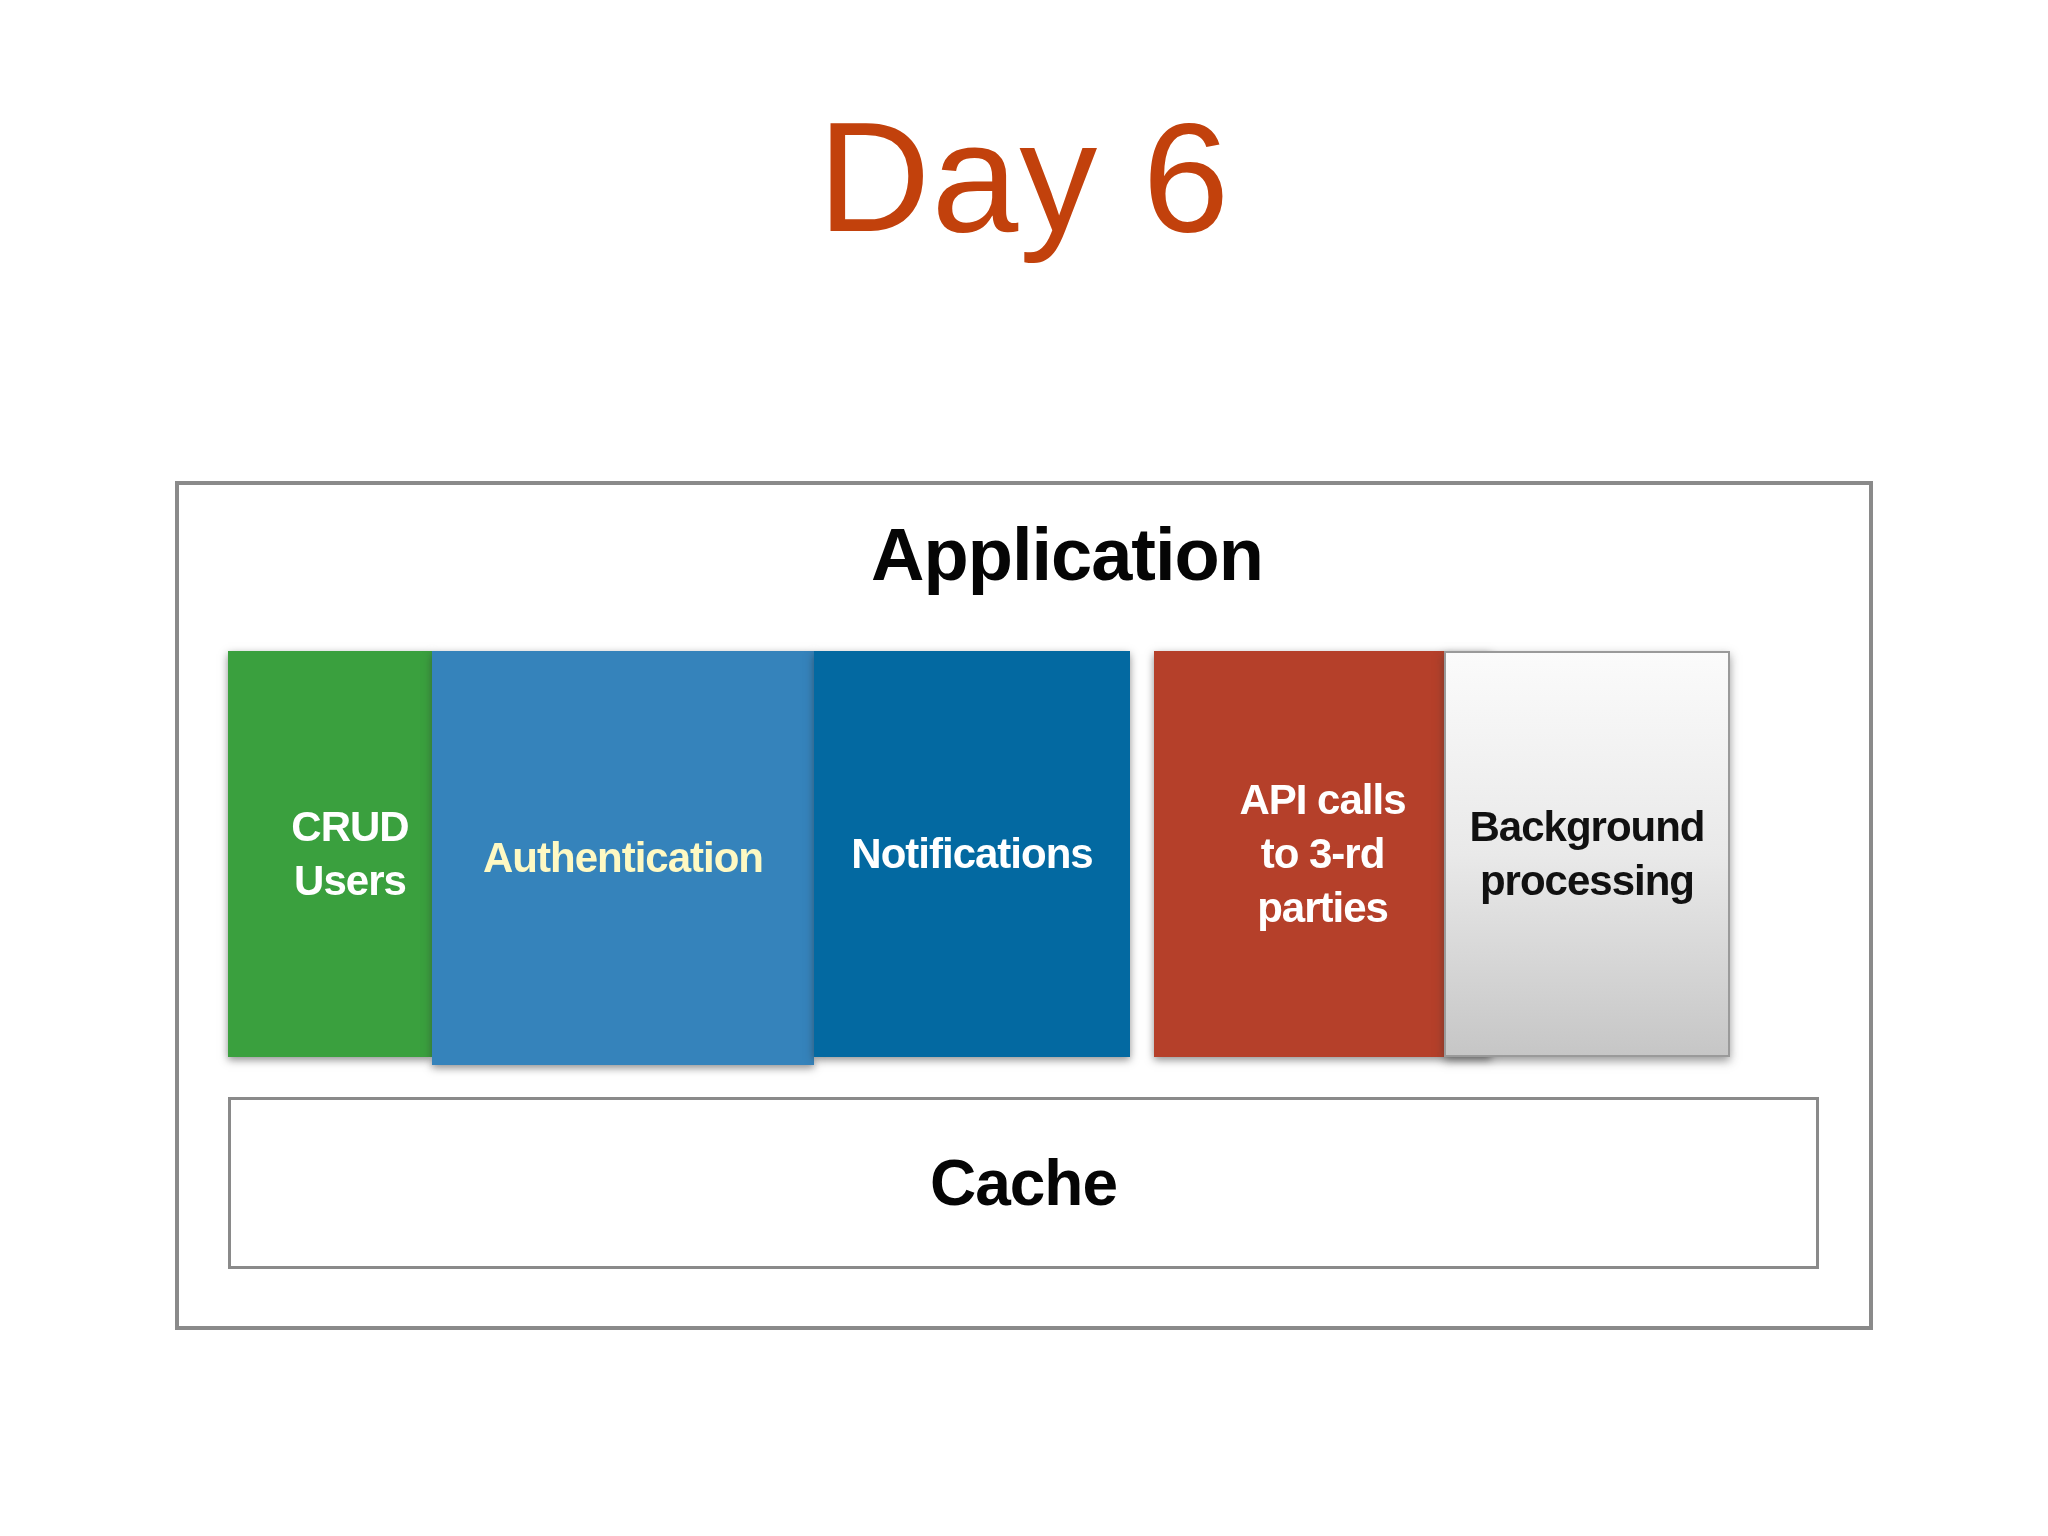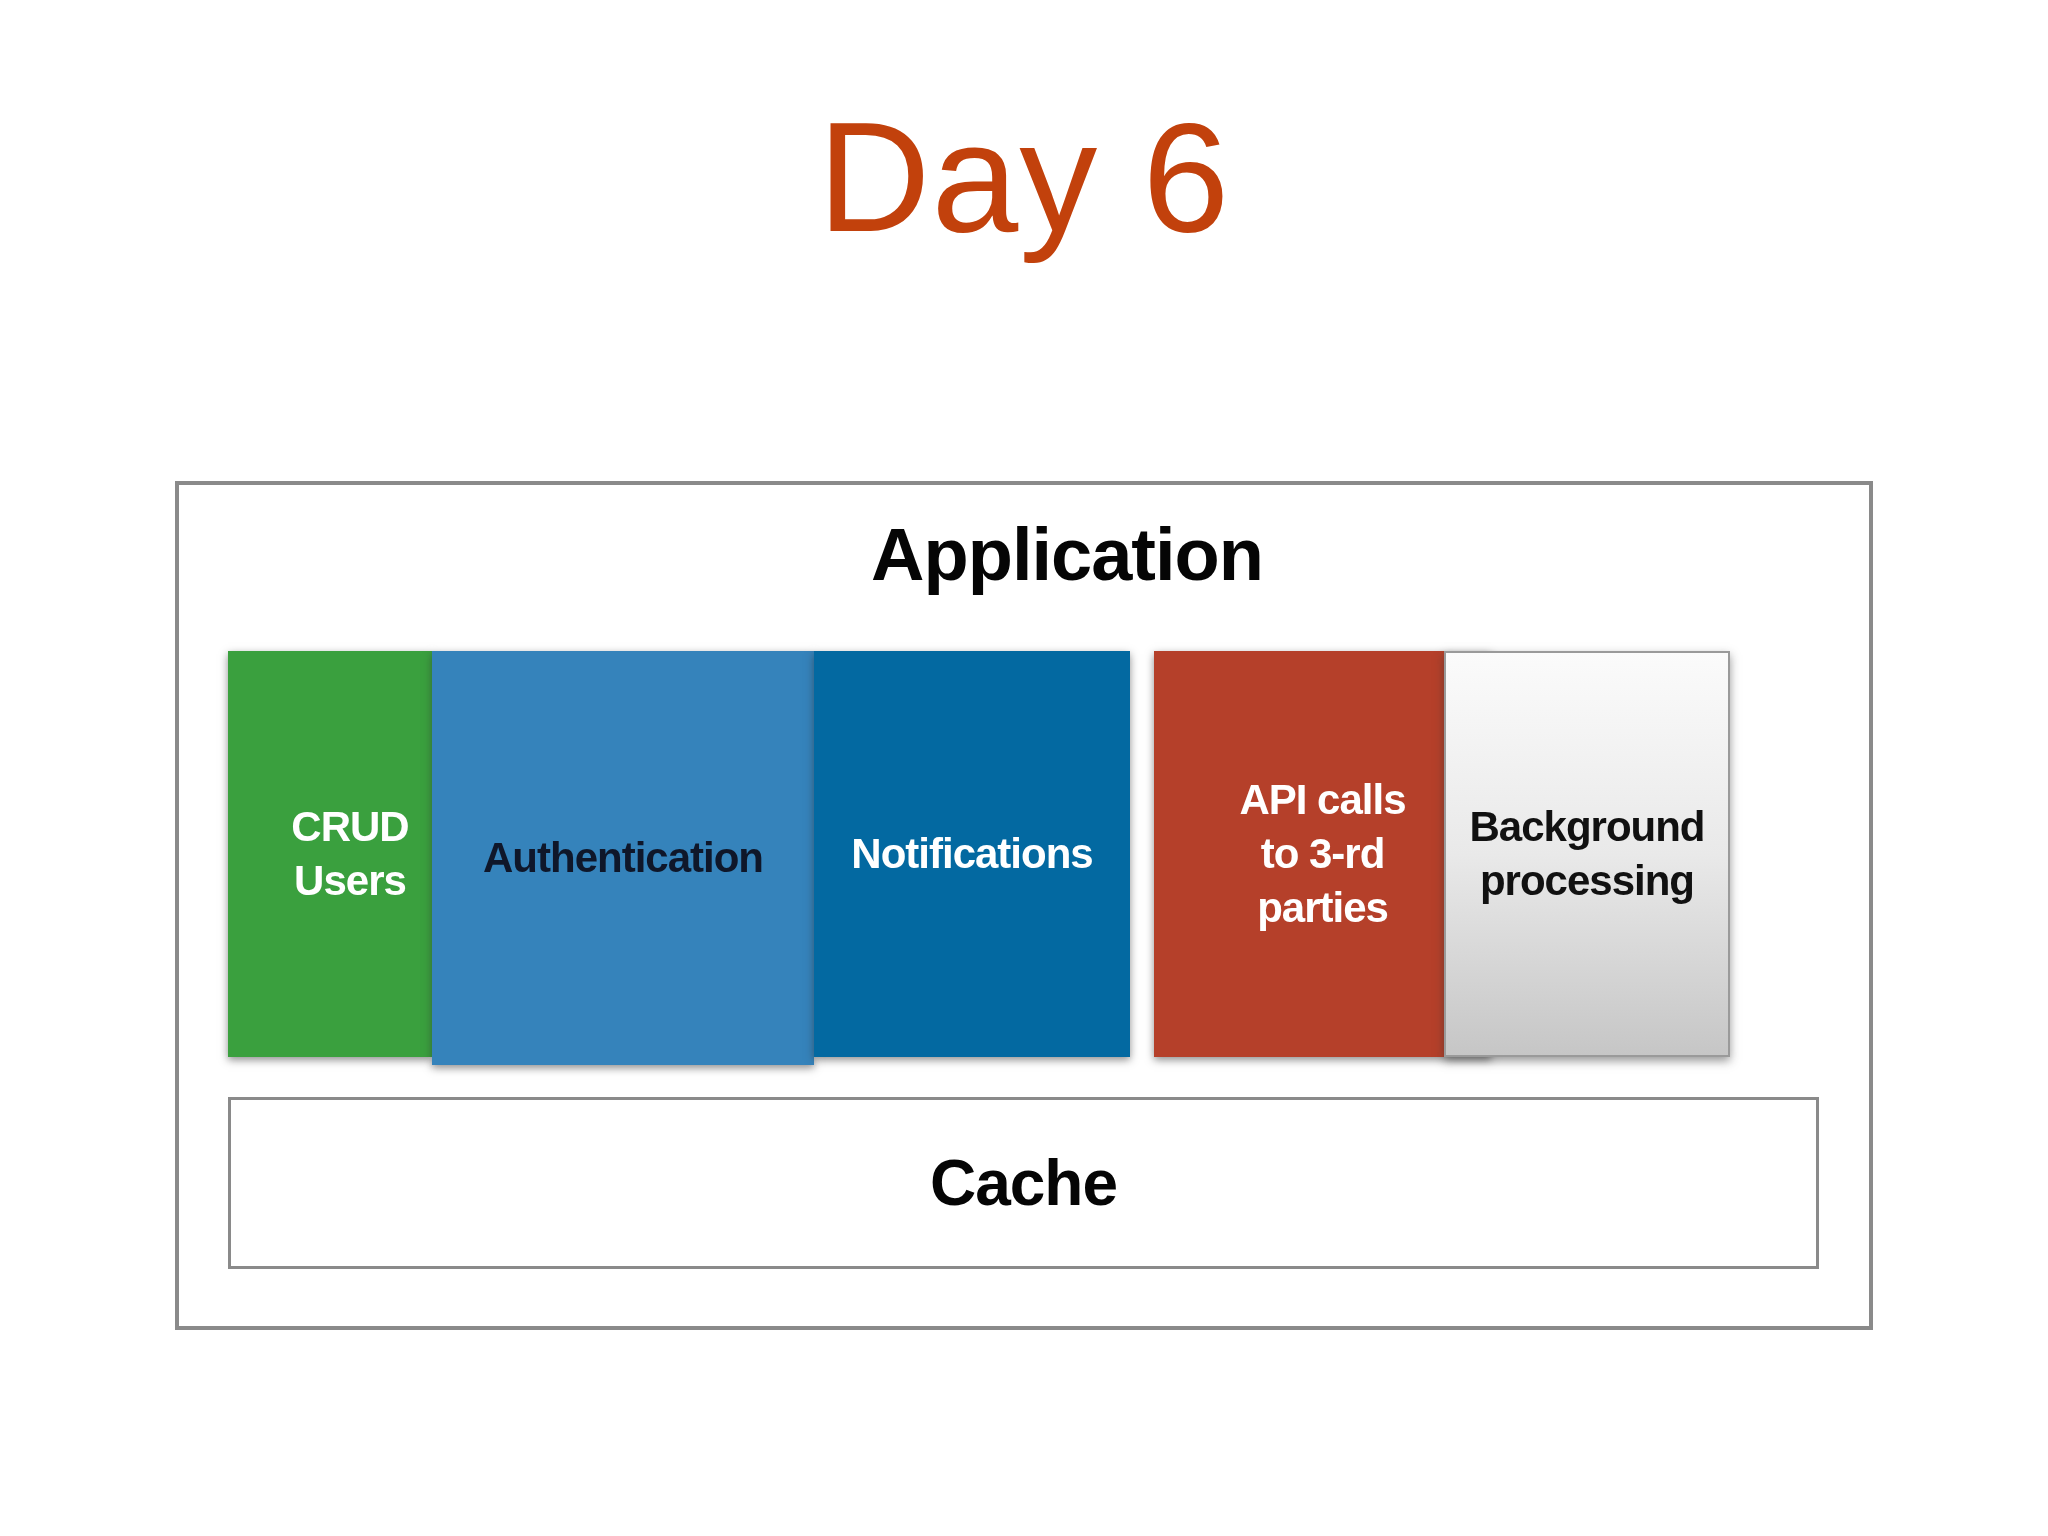--- a/index.html
+++ b/index.html
@@ -88,21 +88,21 @@
 
   <div class="slide-title">Day 6</div>
 
   <div class="outer-box gray-border" style="border-color: rgb(138, 138, 138);"></div>
 
   <div class="app-title">Application</div>
 
   <div class="blocks-row">
     <div class="block block-0" style="background: rgb(58, 160, 62); color: rgb(255, 255, 255); padding-left: 40px;">CRUD
 Users</div>
-    <div class="block block-1" style="background: rgb(53, 131, 187); color: #0f172a;">Authentication</div>
+    <div class="block block-1" style="background: rgb(53, 131, 187); color: #fef9c3;">Authentication</div>
     <div class="block block-2" style="background: #0369a1; color: rgb(255, 255, 255);">Notifications</div>
     <div class="block block-3" style="background: rgb(181, 64, 42); color: rgb(255, 255, 255);">API calls
 to 3-rd
 parties</div>
     <div class="block block-4" style="background: linear-gradient(rgb(251, 251, 251), rgb(233, 233, 233), rgb(198, 198, 198)); color: rgb(17, 17, 17);">Background
 processing</div>
   </div>
 
   <div class="cache-box gray-border" style="border-color: rgb(138, 138, 138);">
     <div class="cache-title">Cache</div>

